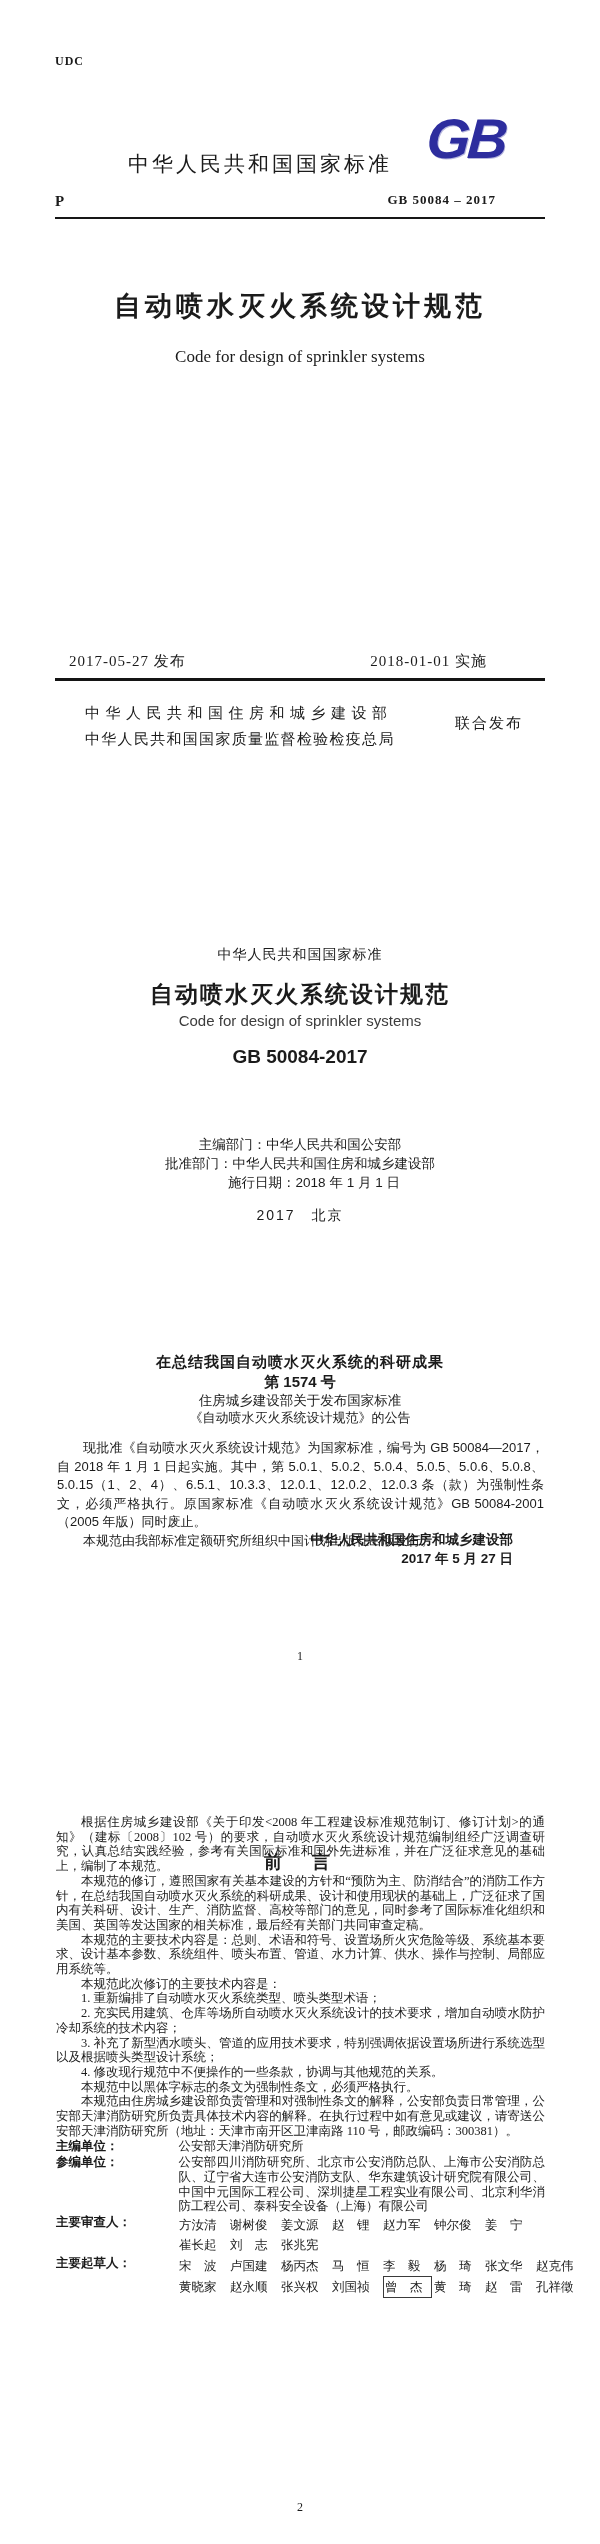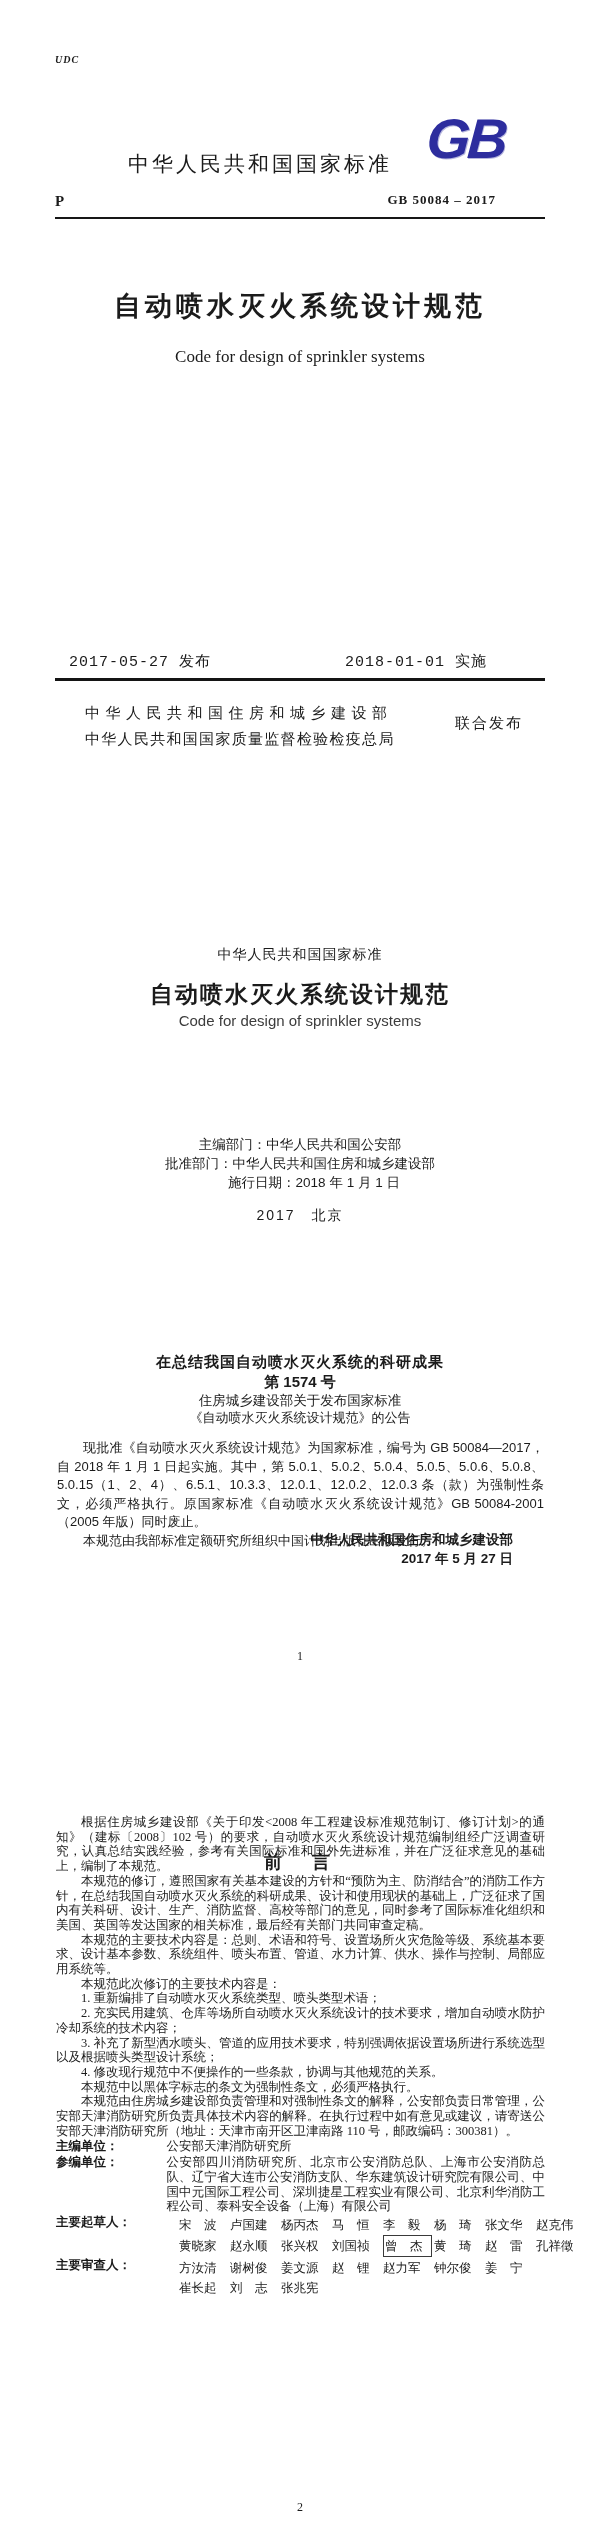--- a/index.html
+++ b/index.html
@@ -6,36 +6,36 @@
   #page {
     position:relative; width:600px; height:2544px; margin:0 auto;
     background:#ffffff; color:#1b1b1b; overflow:hidden;
   }
   .serif { font-family:"Liberation Serif","DejaVu Serif",serif; }
   .sans  { font-family:"Liberation Sans","DejaVu Sans",sans-serif; }
   .abs { position:absolute; }
   .center { left:0; width:600px; text-align:center; }
 
   
-  .udc { left:55px; top:54px; font-size:10px; font-weight:bold; letter-spacing:1px;font-style:italic; }
+  .udc { left:55px; top:54px; font-size:12px; font-weight:bold; letter-spacing:1px; }
   .gb-logo {
     left:410px; top:106px; width:112px; height:64px;
     display:flex; align-items:center; justify-content:center;
     font-size:56px; font-weight:900; font-style:italic;
     letter-spacing:-3px; transform:skewX(-4deg);
     text-shadow:1px 1px 0 rgba(45,45,158,.35);
   }
   .natl-std { left:0; top:150px; width:520px; text-align:center; font-size:21px; letter-spacing:3px; }
   .p-label { left:55px; top:193px; font-size:15px; font-weight:bold; }
   .cover-num { right:104px; top:192px; font-size:13px; font-weight:bold; letter-spacing:1px; }
   .rule1 { left:55px; top:217px; width:490px; height:2px; background:#161616; }
   .cover-title { top:288px; font-size:27px; font-weight:600; letter-spacing:4px; }
   .cover-subtitle { top:347px; font-size:17px; }
   .dates-row { left:55px; top:652px; width:490px; box-sizing:border-box; padding:0 58px 0 14px;
-    display:flex; justify-content:space-between; font-size:15px; letter-spacing:1px;font-family:Liberation Mono, monospace; }
+    display:flex; justify-content:space-between; font-size:15px; letter-spacing:1px; }
   .rule2 { left:55px; top:678px; width:490px; height:3px; background:#141414; }
   .publishers { left:85px; top:700px; font-size:15px; line-height:26px; white-space:nowrap; }
   .pub1 { letter-spacing:5.5px; }
   .pub2 { letter-spacing:1.3px; }
   .joint { right:77px; top:714px; font-size:15px; letter-spacing:2px; }
 
   
   .tp-std   { top:946px;  font-size:14px; letter-spacing:1px; }
   .tp-title { top:979px;  font-size:23px; font-weight:bold; letter-spacing:2px; }
   .tp-en    { top:1012px; font-size:15px; color:#3c3c3c; }
@@ -55,21 +55,21 @@
   .a-sign-org  { left:0; right:87px; top:1531px; text-align:right; font-size:13.5px; font-weight:bold; }
   .a-sign-date { left:0; right:87px; top:1550px; text-align:right; font-size:13.5px; font-weight:bold; }
   .pg1 { top:1649px; font-size:12px; }
 
   
   .f-title { top:1850px; font-size:18px; font-weight:bold; letter-spacing:6px; }
   .f-body { left:56px; top:1815px; width:489px; font-size:12.5px; line-height:14.7px; text-align:justify; }
   .f-body p { margin:0; text-indent:2em; }
   .unit-row { display:flex; margin-top:1px;gap:48px; }
   .unit-label { font-family:"Liberation Sans","DejaVu Sans",sans-serif; font-weight:bold; white-space:nowrap; }
-  .unit-value { flex:1; text-align:justify; }
+  .unit-value { flex:1; text-align:justify;margin-left:12px; }
   .name-rows { flex:1; }
   .name-row { white-space:nowrap; line-height:20px; }
   .name-row span { display:inline-block; width:51px; box-sizing:border-box; }
   .name-row span.boxed { border:1px solid #3a3a3a; width:49px; margin-right:2px; padding-left:1px; }
   .pg2 { top:2500px; font-size:12px; }
 </style>
 </head>
 <body>
 
 <div id="page">
@@ -89,20 +89,21 @@
   <div class="abs rule2"></div>
   <div class="abs publishers serif">
     <div class="pub1">中华人民共和国住房和城乡建设部</div>
     <div class="pub2">中华人民共和国国家质量监督检验检疫总局</div>
   </div>
   <div class="abs joint serif">联合发布</div>
 
   <div class="abs center tp-std sans">中华人民共和国国家标准</div>
   <div class="abs center tp-title sans">自动喷水灭火系统设计规范</div>
   <div class="abs center tp-en sans">Code for design of sprinkler systems</div>
+  <div class="abs center tp-num sans">GB 50084-2017</div>
   <div class="abs center tp-dept1 sans">主编部门：中华人民共和国公安部</div>
   <div class="abs center tp-dept2 sans">批准部门：中华人民共和国住房和城乡建设部</div>
   <div class="abs center tp-dept3 sans">施行日期：2018 年 1 月 1 日</div>
   <div class="abs center tp-city sans">2017　北京</div>
 
   <div class="abs center a-title sans">在总结我国自动喷水灭火系统的科研成果</div>
   <div class="abs center a-num sans">第 1574 号</div>
   <div class="abs center a-sub1 sans">住房城乡建设部关于发布国家标准</div>
   <div class="abs center a-sub2 sans">《自动喷水灭火系统设计规范》的公告</div>
   <div class="abs a-body sans">
@@ -132,30 +133,30 @@
       <span class="unit-label">主编单位：</span>
       <span class="unit-value">公安部天津消防研究所</span>
     </div>
 
     <div class="unit-row">
       <span class="unit-label">参编单位：</span>
       <span class="unit-value">公安部四川消防研究所、北京市公安消防总队、上海市公安消防总队、辽宁省大连市公安消防支队、华东建筑设计研究院有限公司、中国中元国际工程公司、深圳捷星工程实业有限公司、北京利华消防工程公司、泰科安全设备（上海）有限公司</span>
     </div>
 
     <div class="unit-row">
+      <span class="unit-label">主要审查人：</span>
+      <span class="name-rows">
+        <span class="name-row"><span>方汝清</span><span>谢树俊</span><span>姜文源</span><span>赵　锂</span><span>赵力军</span><span>钟尔俊</span><span>姜　宁</span></span>
+        <span class="name-row"><span>崔长起</span><span>刘　志</span><span>张兆宪</span></span>
+      </span>
+    </div>
+
+    <div class="unit-row">
       <span class="unit-label">主要起草人：</span>
       <span class="name-rows">
         <span class="name-row"><span>宋　波</span><span>卢国建</span><span>杨丙杰</span><span>马　恒</span><span>李　毅</span><span>杨　琦</span><span>张文华</span><span>赵克伟</span></span>
         <span class="name-row"><span>黄晓家</span><span>赵永顺</span><span>张兴权</span><span>刘国祯</span><span class="boxed">曾　杰</span><span>黄　琦</span><span>赵　雷</span><span>孔祥徵</span></span>
-      </span>
-    </div>
-
-    <div class="unit-row">
-      <span class="unit-label">主要审查人：</span>
-      <span class="name-rows">
-        <span class="name-row"><span>方汝清</span><span>谢树俊</span><span>姜文源</span><span>赵　锂</span><span>赵力军</span><span>钟尔俊</span><span>姜　宁</span></span>
-        <span class="name-row"><span>崔长起</span><span>刘　志</span><span>张兆宪</span></span>
       </span>
     </div>
   </div>
   <div class="abs center pg2 serif">2</div>
 
 </div>
 
 </body></html>

